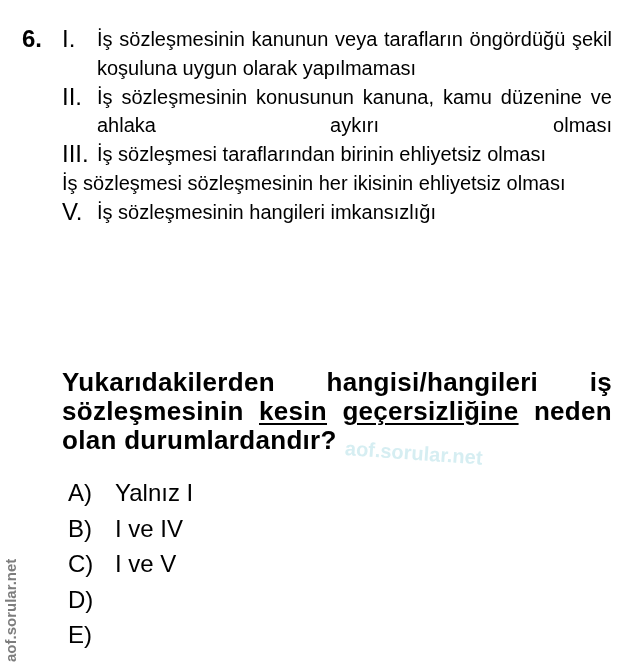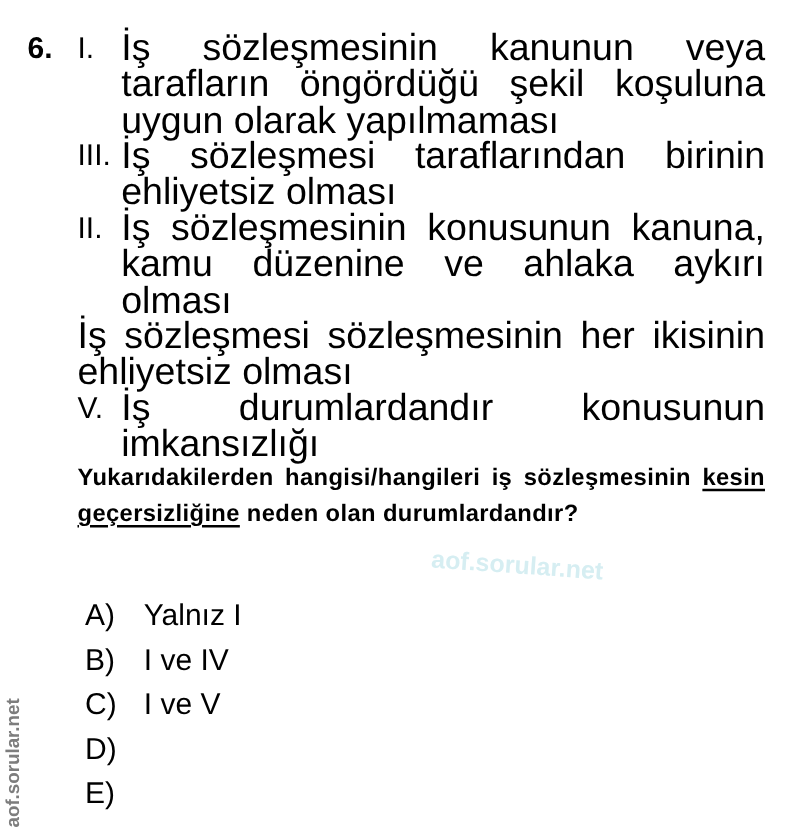--- a/index.html
+++ b/index.html
@@ -8,27 +8,27 @@
     font-family: "Liberation Sans", sans-serif; color: #000;
   }
   .qnum {
     position: absolute; left: 22px; top: 25px;
     font-size: 24px; font-weight: bold; line-height: 28px;
   }
   .items { position: absolute; left: 62px; top: 25px; width: 550px; }
   .item { display: flex; }
   .roman { width: 35px; flex: 0 0 35px; font-size: 24px; line-height: 28.8px; }
   .item-text {
-    flex: 1; font-size: 30px; line-height: 28.8px;
+    flex: 1; font-size: 20px; line-height: 28.8px;
     text-align: justify; text-align-last: left;
   }
   .item-text.justify-last { text-align-last: justify; }
   .stem {
     position: absolute; left: 62px; top: 368px; width: 550px;
-    font-size: 19px; font-weight: bold; line-height: 29px;
+    font-size: 26px; font-weight: bold; line-height: 29px;
     text-align: justify; letter-spacing: 0.3px;
   }
   .stem u { text-decoration: underline; text-decoration-thickness: 2px; text-underline-offset: 3px; }
   .wm-inline {
     position: absolute; left: 345px; top: 437px;
     font-size: 20px; font-weight: bold; color: #d6eef2;
     transform: rotate(4deg); transform-origin: left center; white-space: nowrap;
   }
   .options { position: absolute; left: 68px; top: 478px; }
   .option { display: flex; height: 35.5px; font-size: 24px; line-height: 30px; }
@@ -43,33 +43,33 @@
 <body>
 
 <div class="qnum">6.</div>
 
 <div class="items">
   <div class="item">
     <span class="roman">I.</span>
     <span class="item-text">İş sözleşmesinin kanunun veya tarafların öngördüğü şekil koşuluna uygun olarak yapılmaması</span>
   </div>
   <div class="item">
+    <span class="roman">II.</span>
+    <span class="item-text justify-last">İş sözleşmesinin konusunun kanuna, kamu düzenine ve ahlaka aykırı olması</span>
+  </div>
+  <div class="item">
     <span class="roman">III.</span>
     <span class="item-text">İş sözleşmesi taraflarından birinin ehliyetsiz olması</span>
-  </div>
-  <div class="item">
-    <span class="roman">II.</span>
-    <span class="item-text justify-last">İş sözleşmesinin konusunun kanuna, kamu düzenine ve ahlaka aykırı olması</span>
   </div>
   <div class="item">
     <span class="item-text">İş sözleşmesi sözleşmesinin her ikisinin ehliyetsiz olması</span>
   </div>
   <div class="item">
     <span class="roman">V.</span>
-    <span class="item-text">İş durumlardandır konusunun imkansızlığı</span>
+    <span class="item-text">İş sözleşmesinin hangileri imkansızlığı</span>
   </div>
 </div>
 
 <div class="stem"><span>Yukarıdakilerden hangisi/hangileri iş sözleşmesinin </span><u>kesin</u><span> </span><u>geçersizliğine</u><span> neden olan durumlardandır?</span></div>
 
 <div class="wm-inline">aof.sorular.net</div>
 
 <div class="options">
   <div class="option">
     <span class="opt-letter">A)</span>

